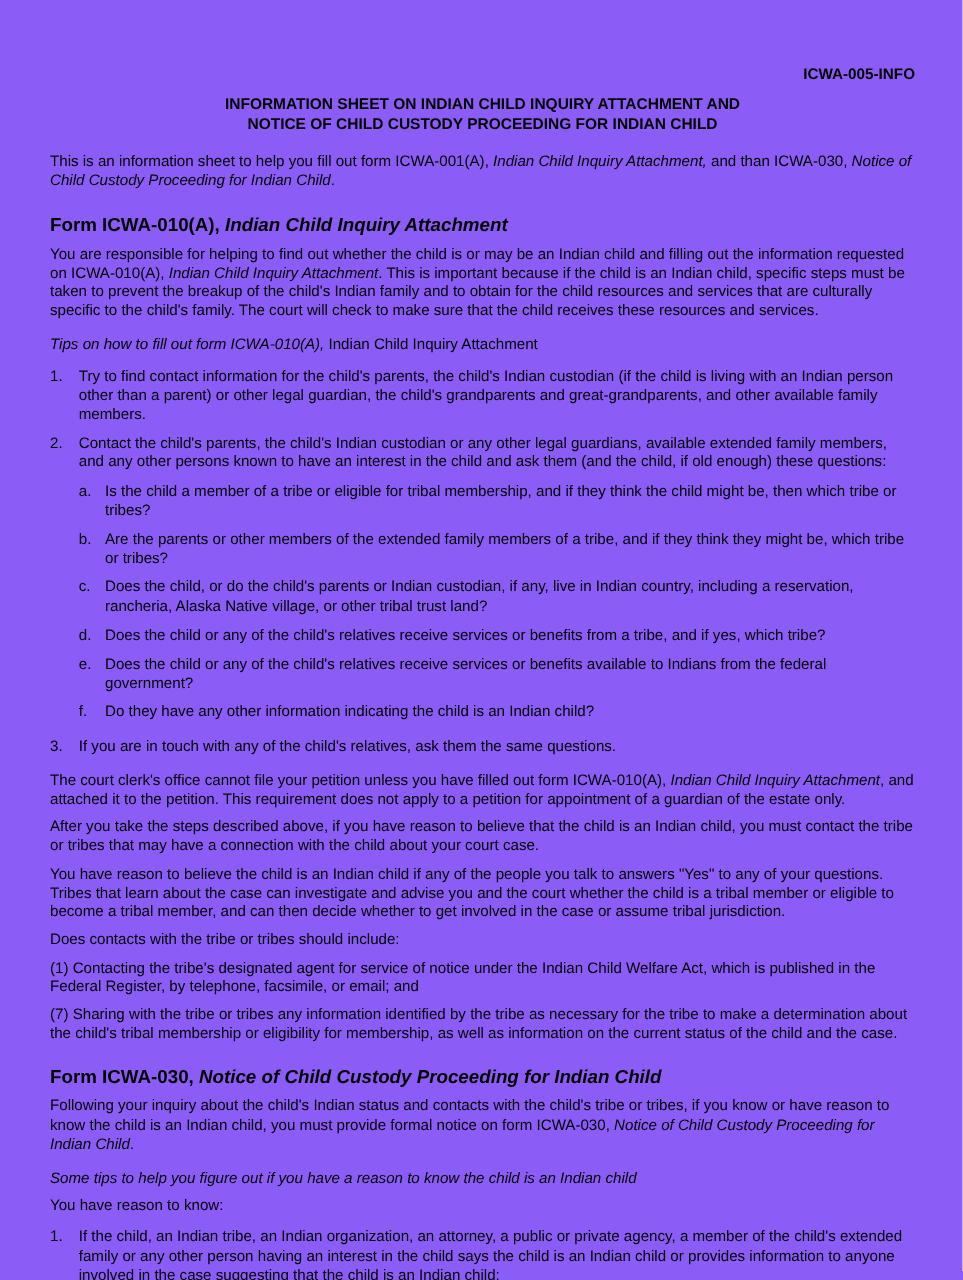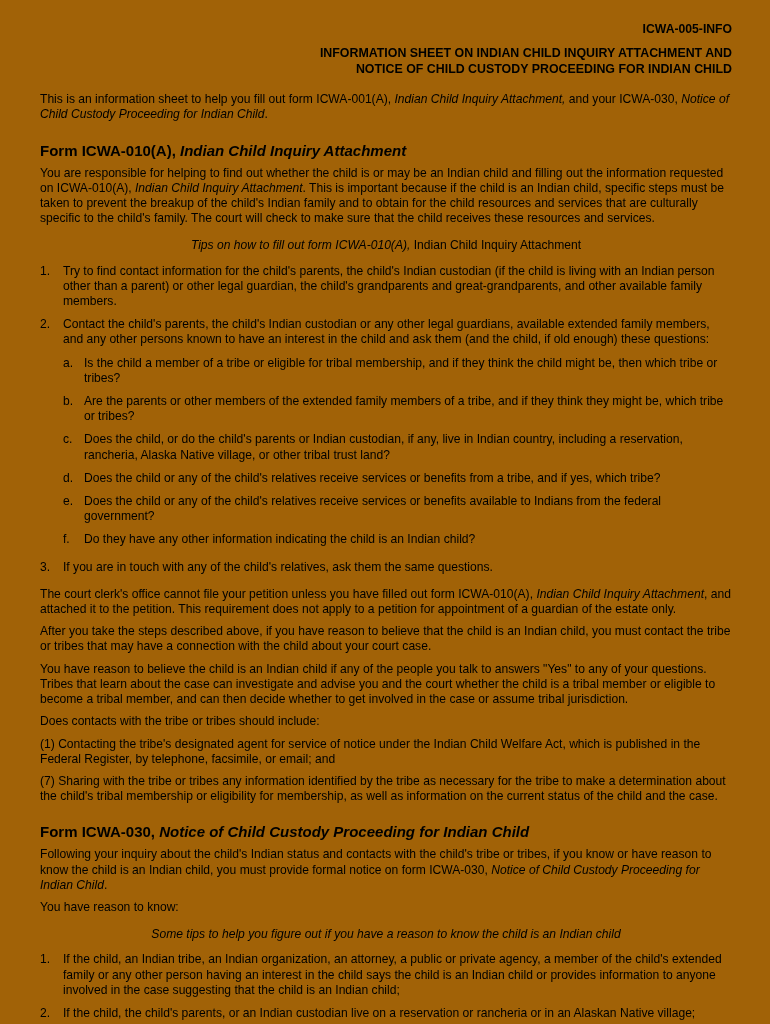--- a/index.html
+++ b/index.html
@@ -1,70 +1,70 @@
 <!DOCTYPE html>
 <html><head>
 <meta charset="utf-8">
 <style>
   * { box-sizing: border-box; }
   html, body { margin: 0; padding: 0; background: #ffffff; }
   .page {
     width: 770px;
     height: 1024px;
     margin: 0 auto;
-    background: #a16207;
+    background: #8b5cf6;
     color: #000000;
     font-family: "Liberation Sans", sans-serif;
     font-size: 12.1px;
     line-height: 15.2px;
-    padding: 22px 38px 0 40px;
+    padding: 52px 38px 0 40px;
     position: relative;
   }
   .form-number {
     text-align: right;
     font-weight: bold;
     font-size: 12.2px;
   }
   .doc-title {
-    text-align: right;
+    text-align: center;
     font-weight: bold;
     font-size: 12.4px;
     line-height: 16px;
     margin-top: 8px;
   }
   .para { margin: 7px 0 0 0; }
   .intro { margin-top: 15px; }
   .section-heading {
     font-size: 15px;
     font-weight: bold;
     margin: 20px 0 0 0;
     line-height: 16px;
   }
-  .center-line { text-align: center; margin-top: 12px; }
+  .center-line { margin-top: 12px; }
   .list { margin-top: 10px; }
   .li { display: flex; margin-top: 8px; }
   .li-marker { flex: none; width: 23px; }
   .li-text { flex: 1; }
   .sublist { margin-left: 23px; }
   .sublist .li-marker { width: 21px; }
   .gap-sm { margin-top: 12px; }
 </style>
 </head>
 <body>
 
 <div class="page">
 
   <div class="form-number">ICWA-005-INFO</div>
 
   <div class="doc-title">
     <div>INFORMATION SHEET ON INDIAN CHILD INQUIRY ATTACHMENT AND</div>
     <div>NOTICE OF CHILD CUSTODY PROCEEDING FOR INDIAN CHILD</div>
   </div>
 
-  <p class="para intro"><span>This is an information sheet to help you fill out form ICWA-001(A), </span><span style="font-style: italic;">Indian Child Inquiry Attachment,</span><span> and your ICWA-030, </span><span style="font-style: italic;">Notice of Child Custody Proceeding for Indian Child</span><span>.</span></p>
+  <p class="para intro"><span>This is an information sheet to help you fill out form ICWA-001(A), </span><span style="font-style: italic;">Indian Child Inquiry Attachment,</span><span> and than ICWA-030, </span><span style="font-style: italic;">Notice of Child Custody Proceeding for Indian Child</span><span>.</span></p>
 
   <h2 class="section-heading"><span style="font-weight: bold;">Form ICWA-010(A), </span><span style="font-style: italic; font-weight: bold;">Indian Child Inquiry Attachment</span></h2>
 
   <p class="para"><span>You are responsible for helping to find out whether the child is or may be an Indian child and filling out the information requested on ICWA-010(A), </span><span style="font-style: italic;">Indian Child Inquiry Attachment</span><span>. This is important because if the child is an Indian child, specific steps must be taken to prevent the breakup of the child's Indian family and to obtain for the child resources and services that are culturally specific to the child's family. The court will check to make sure that the child receives these resources and services.</span></p>
 
   <p class="para center-line"><span style="font-style: italic;">Tips on how to fill out form ICWA-010(A),</span><span> Indian Child Inquiry Attachment</span></p>
 
   <div class="list">
     <div class="li">
       <span class="li-marker">1.</span>
@@ -110,23 +110,23 @@
   <p class="para">After you take the steps described above, if you have reason to believe that the child is an Indian child, you must contact the tribe or tribes that may have a connection with the child about your court case.</p>
   <p class="para">You have reason to believe the child is an Indian child if any of the people you talk to answers "Yes" to any of your questions. Tribes that learn about the case can investigate and advise you and the court whether the child is a tribal member or eligible to become a tribal member, and can then decide whether to get involved in the case or assume tribal jurisdiction.</p>
   <p class="para">Does contacts with the tribe or tribes should include:</p>
   <p class="para">(1) Contacting the tribe's designated agent for service of notice under the Indian Child Welfare Act, which is published in the Federal Register, by telephone, facsimile, or email; and</p>
   <p class="para">(7) Sharing with the tribe or tribes any information identified by the tribe as necessary for the tribe to make a determination about the child's tribal membership or eligibility for membership, as well as information on the current status of the child and the case.</p>
 
   <h2 class="section-heading"><span style="font-weight: bold;">Form ICWA-030, </span><span style="font-style: italic; font-weight: bold;">Notice of Child Custody Proceeding for Indian Child</span></h2>
 
   <p class="para"><span>Following your inquiry about the child's Indian status and contacts with the child's tribe or tribes, if you know or have reason to know the child is an Indian child, you must provide formal notice on form ICWA-030, </span><span style="font-style: italic;">Notice of Child Custody Proceeding for Indian Child</span><span>.</span></p>
 
+  <p class="para center-line"><span style="font-style: italic;">Some tips to help you figure out if you have a reason to know the child is an Indian child</span></p>
+
   <p class="para">You have reason to know:</p>
-
-  <p class="para center-line"><span style="font-style: italic;">Some tips to help you figure out if you have a reason to know the child is an Indian child</span></p>
 
   <div class="list">
     <div class="li">
       <span class="li-marker">1.</span>
       <span class="li-text">If the child, an Indian tribe, an Indian organization, an attorney, a public or private agency, a member of the child's extended family or any other person having an interest in the child says the child is an Indian child or provides information to anyone involved in the case suggesting that the child is an Indian child;</span>
     </div>
     <div class="li">
       <span class="li-marker">2.</span>
       <span class="li-text">If the child, the child's parents, or an Indian custodian live on a reservation or rancheria or in an Alaskan Native village;</span>
     </div>

